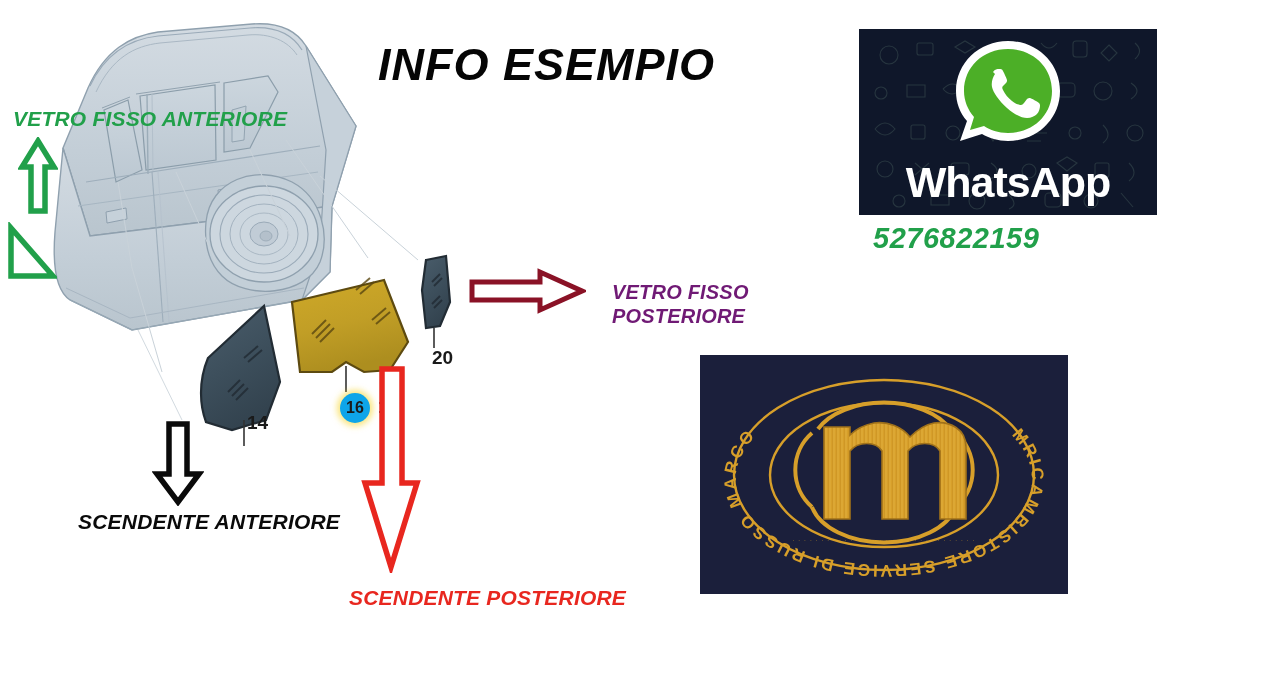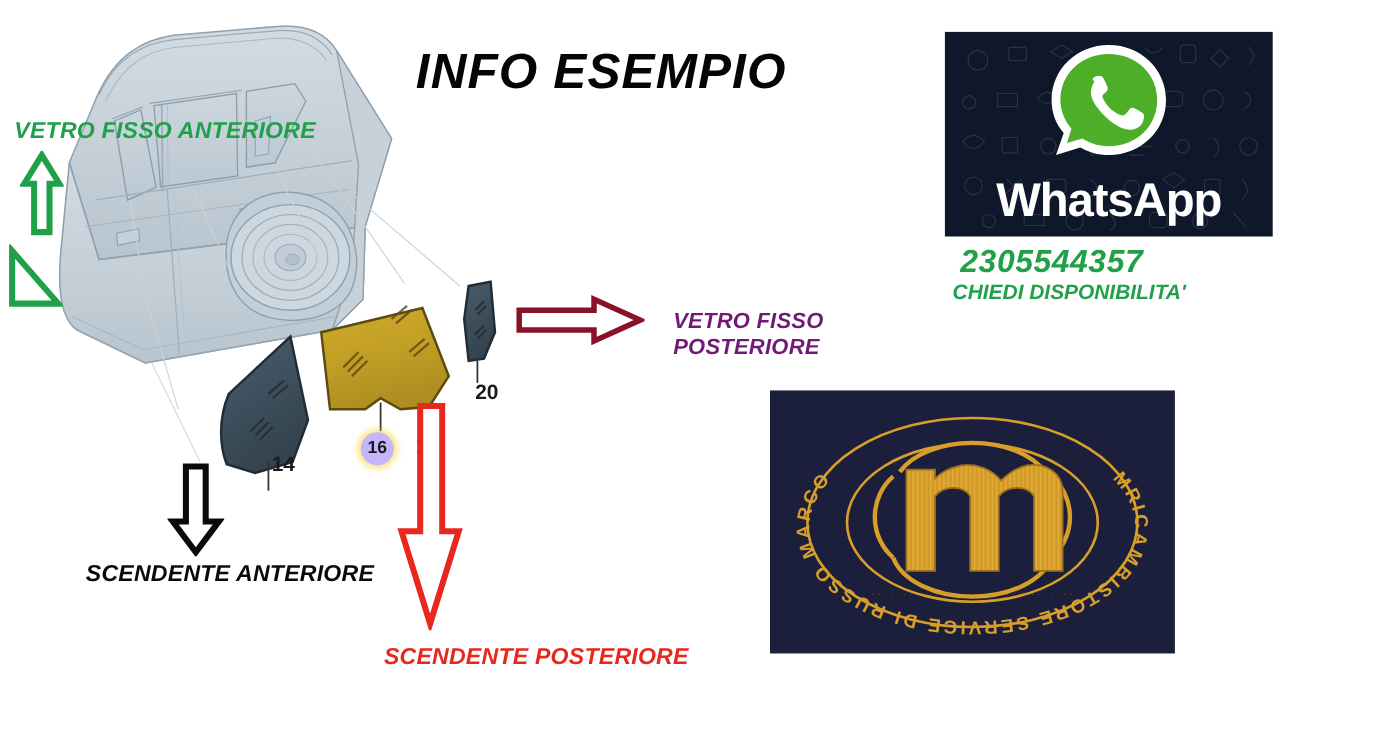--- a/index.html
+++ b/index.html
@@ -83,26 +83,26 @@
     font-weight: bold;
     font-size: 19px;
     color: #1a1a1a;
     font-style: normal;
   }
   #part-number-14 { left: 235px; top: 412px; margin-left: 12px; }
   #part-number-17 { left: 378px; top: 396px; }
   #part-number-18 { left: 432px; top: 347px; }
   #part-badge-16 {
     position: absolute;
-    left: 328px;
+    left: 340px;
     top: 393px;
     width: 30px;
     height: 30px;
     border-radius: 50%;
-    background: #c4b5fd;
+    background: #0ea5e9;
     box-shadow: 0 0 6px 3px rgba(245,207,18,0.55);
     display: flex;
     align-items: center;
     justify-content: center;
     font-size: 16px;
     font-weight: bold;
     color: #1a1a1a;
     font-style: normal;
   }
 
@@ -405,22 +405,21 @@
                c4,3 7,4 9,4 c1,0 2,-1 3,-2 l3,-4 c1,-1 2,-1 3,-1
                c1,0 8,4 9,5 c1,1 1,2 1,3 c0,2 -1,6 -3,8
                c-2,2 -6,4 -10,4 c-5,0 -12,-3 -20,-10
                c-8,-7 -14,-16 -15,-21 c-1,-5 1,-10 3,-13 Z" fill="#ffffff"></path>
     </svg>
 
     <div id="whatsapp-wordmark">WhatsApp</div>
   </div>
 
   <div id="contact-block">
-    <div id="contact-phone">2305544357</div>
-    <div class="contact-line">CHIEDI DISPONIBILITA'</div>
+    <div id="contact-phone">5276822159</div>
   </div>
 
   <div id="shop-logo">
     <svg id="shop-logo-svg" viewBox="0 0 368 239" xmlns="http://www.w3.org/2000/svg">
       <defs>
         <path id="ringPath" d="M 184,38 A 148,86 0 1 1 183.9,38"></path>
         <linearGradient id="goldGrad" x1="0" y1="0" x2="0" y2="1">
           <stop offset="0%" stop-color="#e8b942"></stop>
           <stop offset="50%" stop-color="#d79f2a"></stop>
           <stop offset="100%" stop-color="#b9811c"></stop>

